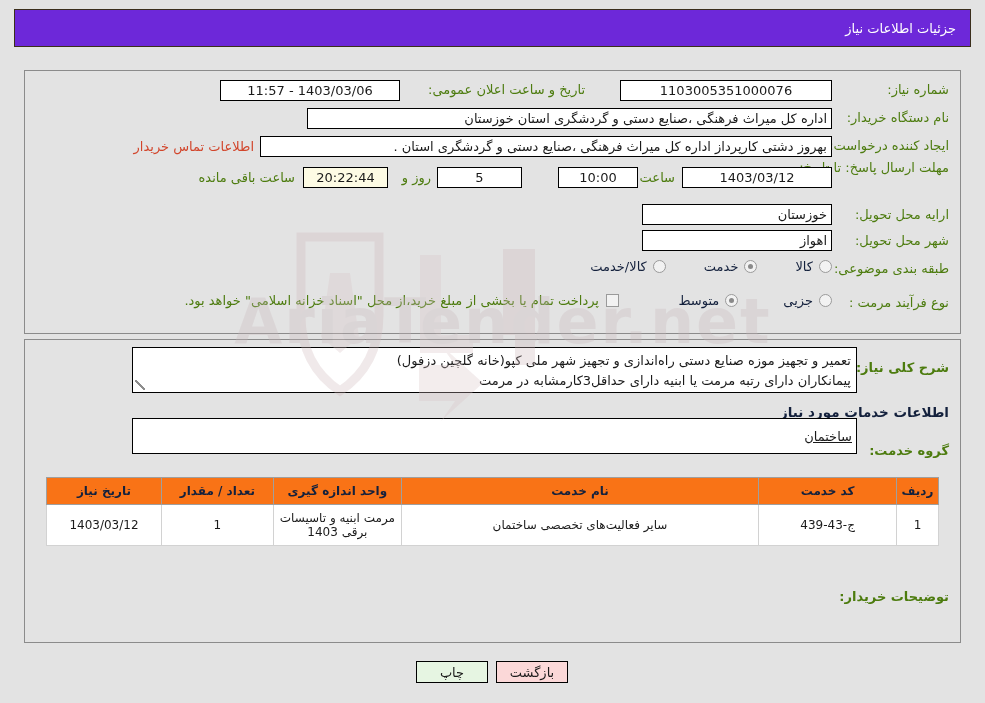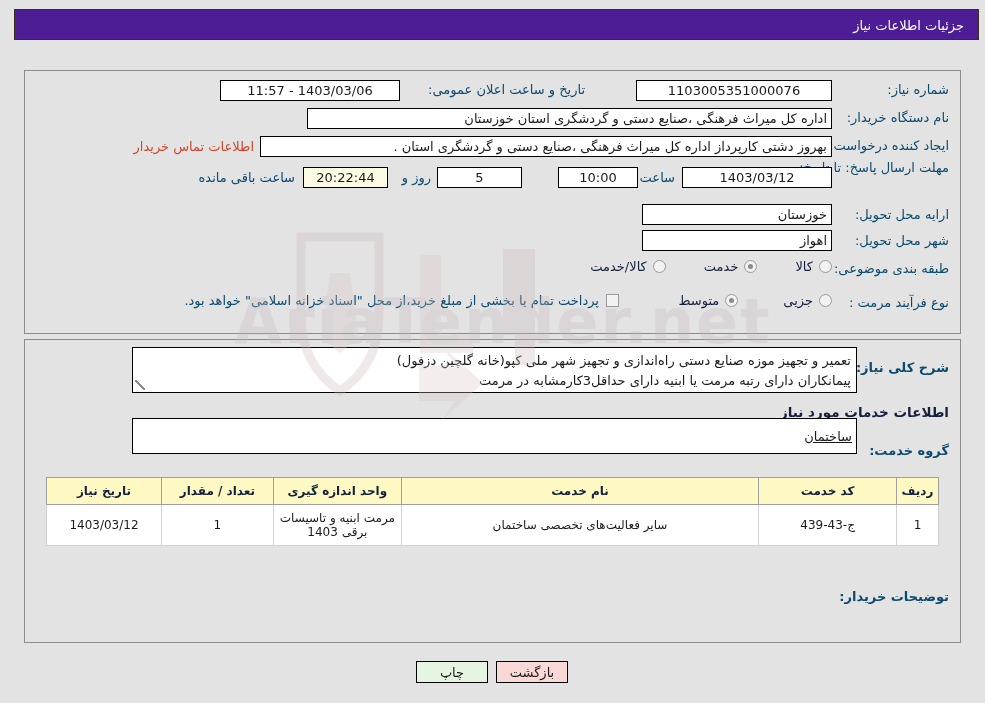--- a/index.html
+++ b/index.html
@@ -14,24 +14,24 @@
     height: 703px;
     background: #e3e3e3;
     overflow: hidden;
     direction: rtl;
   }
 
   
   .header-bar {
     position: absolute;
     top: 9px;
-    right: 6px;
+    right: 14px;
     left: 14px;
-    height: 31px;
-    background: #4c1d95;
+    height: 38px;
+    background: #6d28d9;
     border: 1px solid #3b2f1c;
     box-sizing: border-box;
   }
   .header-title {
     position: absolute;
     top: 50%;
     right: 14px;
     transform: translateY(-50%);
     color: #ffffff;
     font-size: 13px;
@@ -50,21 +50,21 @@
   #panel-desc   { top: 339px; right: 24px; left: 24px; height: 304px; border: 1px solid #8b8b8b; }
 
   
   .row {
     position: absolute;
     display: flex;
     align-items: center;
     white-space: nowrap;
   }
   .lbl {
-    color: #0c4a6e;
+    color: #4d7c0f;
     font-size: 13px;
     white-space: nowrap;
   }
   .lbl-bold { font-weight: bold; }
 
   .fld {
     background: #ffffff;
     border: 1px solid #000000;
     box-sizing: border-box;
     font-size: 13px;
@@ -162,21 +162,21 @@
   }
 
   
   .tbl {
     position: absolute;
     border-collapse: collapse;
     font-size: 12px;
     background: #ffffff;
   }
   .tbl th {
-    background: #fef9c3;
+    background: #f97316;
     border: 1px solid #9f9f9f;
     color: #14213d;
     font-weight: bold;
     font-size: 12px;
     padding: 6px 4px;
     text-align: center;
     white-space: nowrap;
   }
   .tbl td {
     background: #ffffff;
@@ -224,21 +224,21 @@
 
   <div class="header-bar">
     <span class="header-title">جزئیات اطلاعات نیاز</span>
   </div>
 
   <div class="panel" id="panel-top"></div>
 
   <div class="row" style="top:82px; right:36px;">
     <span class="lbl">شماره نیاز:</span>
   </div>
-  <div class="fld center" style="position:absolute; top:80px; right:153px; width:196px;">1103005351000076</div>
+  <div class="fld center" style="position:absolute; top:80px; right:153px; width:212px;">1103005351000076</div>
 
   <div class="row" style="top:82px; right:400px;">
     <span class="lbl">تاریخ و ساعت اعلان عمومی:</span>
   </div>
   <div class="fld center" style="position:absolute; top:80px; right:585px; width:180px;">1403/03/06 - 11:57</div>
 
   <div class="row" style="top:110px; right:36px;">
     <span class="lbl">نام دستگاه خریدار:</span>
   </div>
   <div class="fld start" style="position:absolute; top:108px; right:153px; width:525px;">اداره کل میراث فرهنگی ،صنایع دستی و گردشگری استان خوزستان</div>

